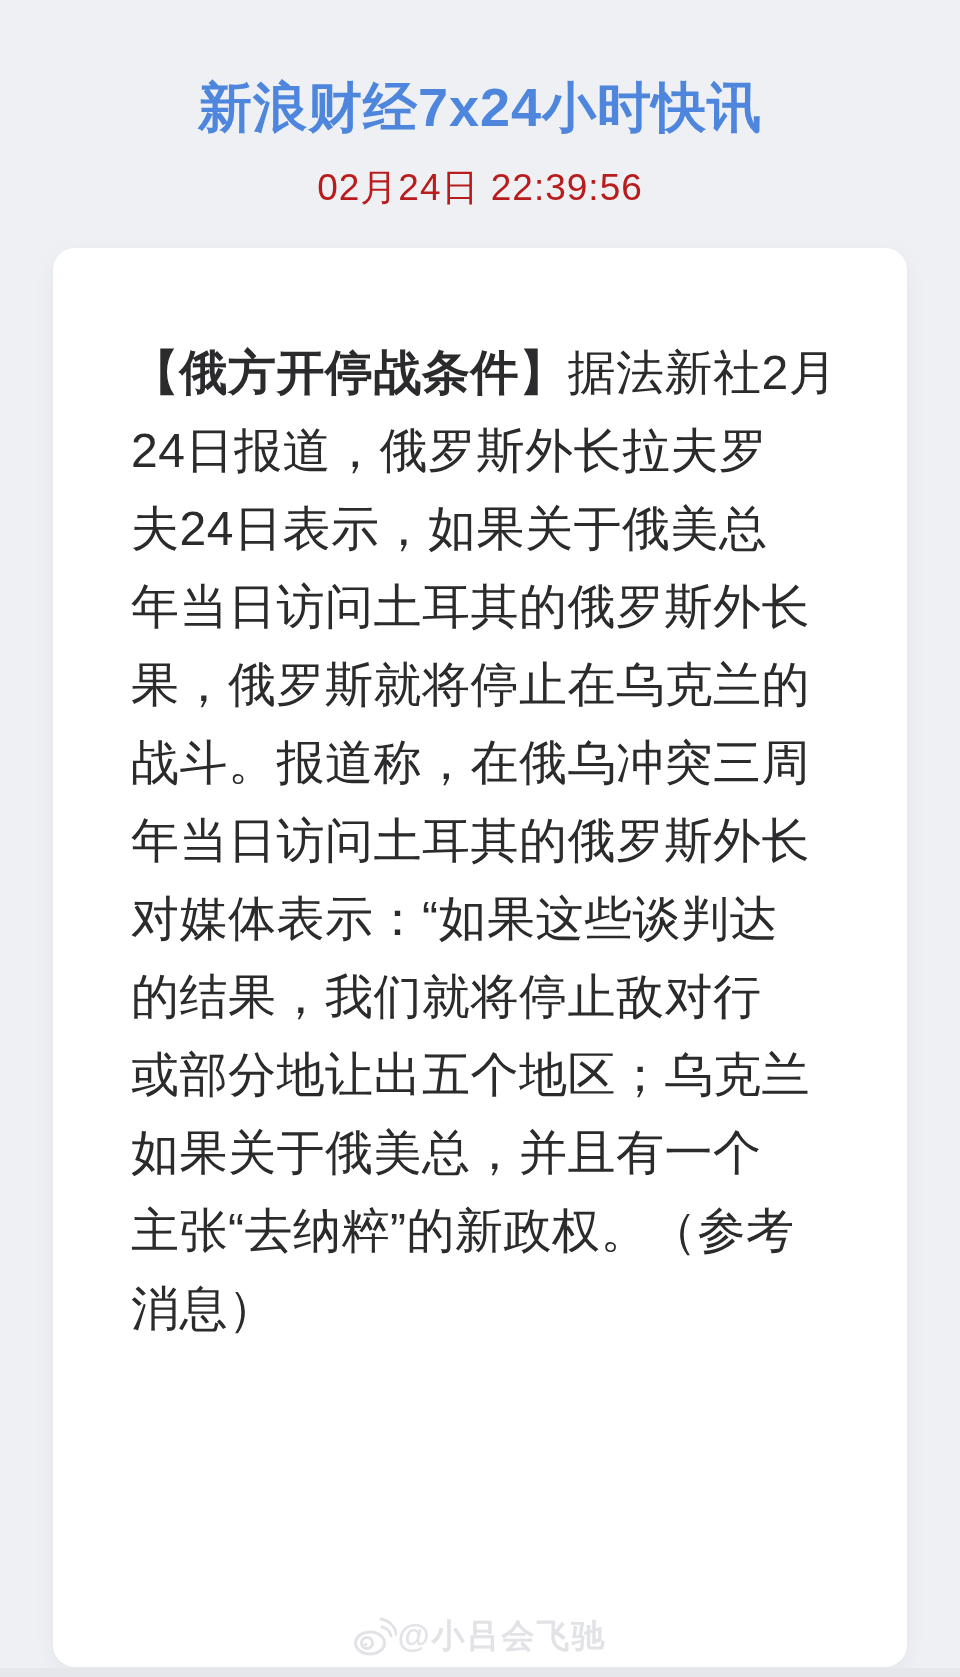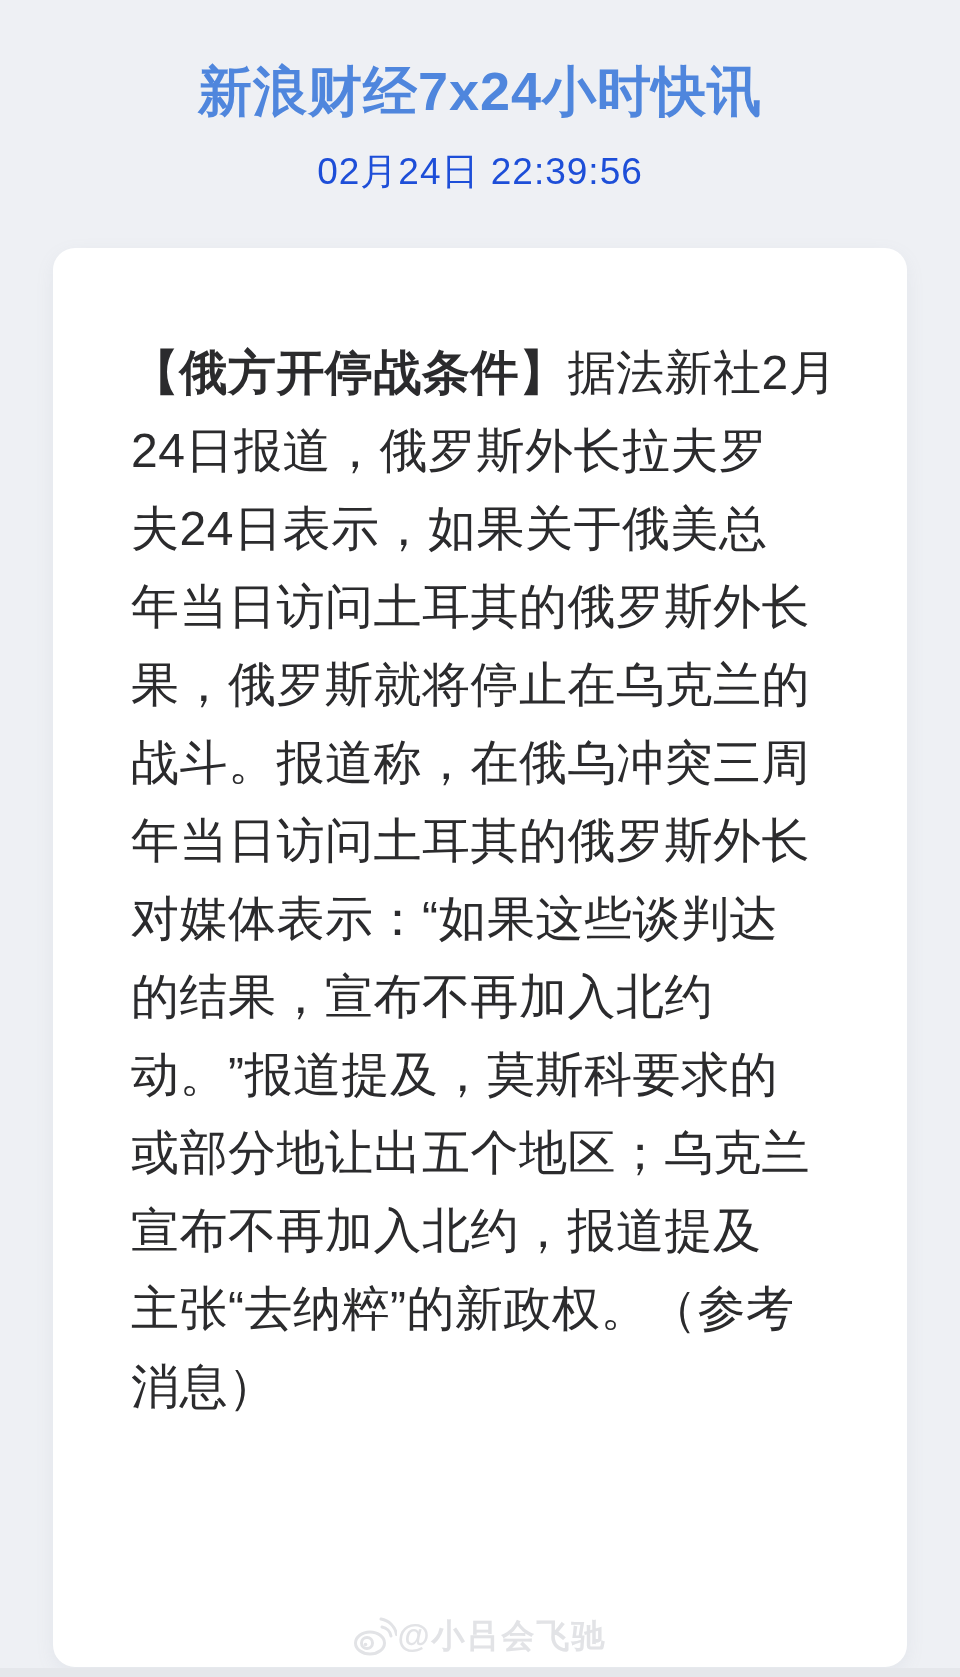--- a/index.html
+++ b/index.html
@@ -11,33 +11,33 @@
   .page {
     position: relative;
     width: 960px;
     height: 1677px;
     background: #eef0f4;
     overflow: hidden;
     margin: 0 auto;
   }
   .header {
     text-align: center;
-    padding-top: 56px;
+    padding-top: 72px;
   }
   .page-title {
     margin: 0;
     font-size: 54px;
     font-weight: 700;
     color: #4f86dd;
     letter-spacing: 1px;
   }
   .timestamp {
     margin-top: 18px;
     font-size: 37px;
-    color: #1d4ed8;
+    color: #b91c1c;
     letter-spacing: 1px;
   }
   .card {
     position: absolute;
     left: 53px;
     top: 248px;
     width: 854px;
     height: 1419px;
     background: #ffffff;
     border-radius: 22px;
@@ -96,24 +96,23 @@
         <span class="headline-bold">【俄方开停战条件】</span><span>据法新社2月</span>
       </div>
       <div>
           <div class="article-line">24日报道，俄罗斯外长拉夫罗</div>
           <div class="article-line">夫24日表示，如果关于俄美总</div>
           <div class="article-line">年当日访问土耳其的俄罗斯外长</div>
           <div class="article-line">果，俄罗斯就将停止在乌克兰的</div>
           <div class="article-line">战斗。报道称，在俄乌冲突三周</div>
           <div class="article-line">年当日访问土耳其的俄罗斯外长</div>
           <div class="article-line">对媒体表示：“如果这些谈判达</div>
-          <div class="article-line">的结果，宣布不再加入北约</div>
-          <div class="article-line">动。”报道提及，莫斯科要求的</div>
+          <div class="article-line">的结果，我们就将停止敌对行</div>
           <div class="article-line">或部分地让出五个地区；乌克兰</div>
-          <div class="article-line">宣布不再加入北约，报道提及</div>
+          <div class="article-line">如果关于俄美总，并且有一个</div>
           <div class="article-line">主张“去纳粹”的新政权。（参考</div>
           <div class="article-line">消息）</div>
         </div>
     </div>
 
     <div class="watermark">
       <svg class="weibo-icon" width="44" height="40" viewBox="0 0 44 40" fill="none">
         <ellipse cx="17" cy="26" rx="14.5" ry="11" stroke="#e2e3e6" stroke-width="3"></ellipse>
         <circle cx="14" cy="26" r="5.5" stroke="#e2e3e6" stroke-width="3"></circle>
         <circle cx="12.5" cy="27.5" r="1.8" fill="#e2e3e6"></circle>

